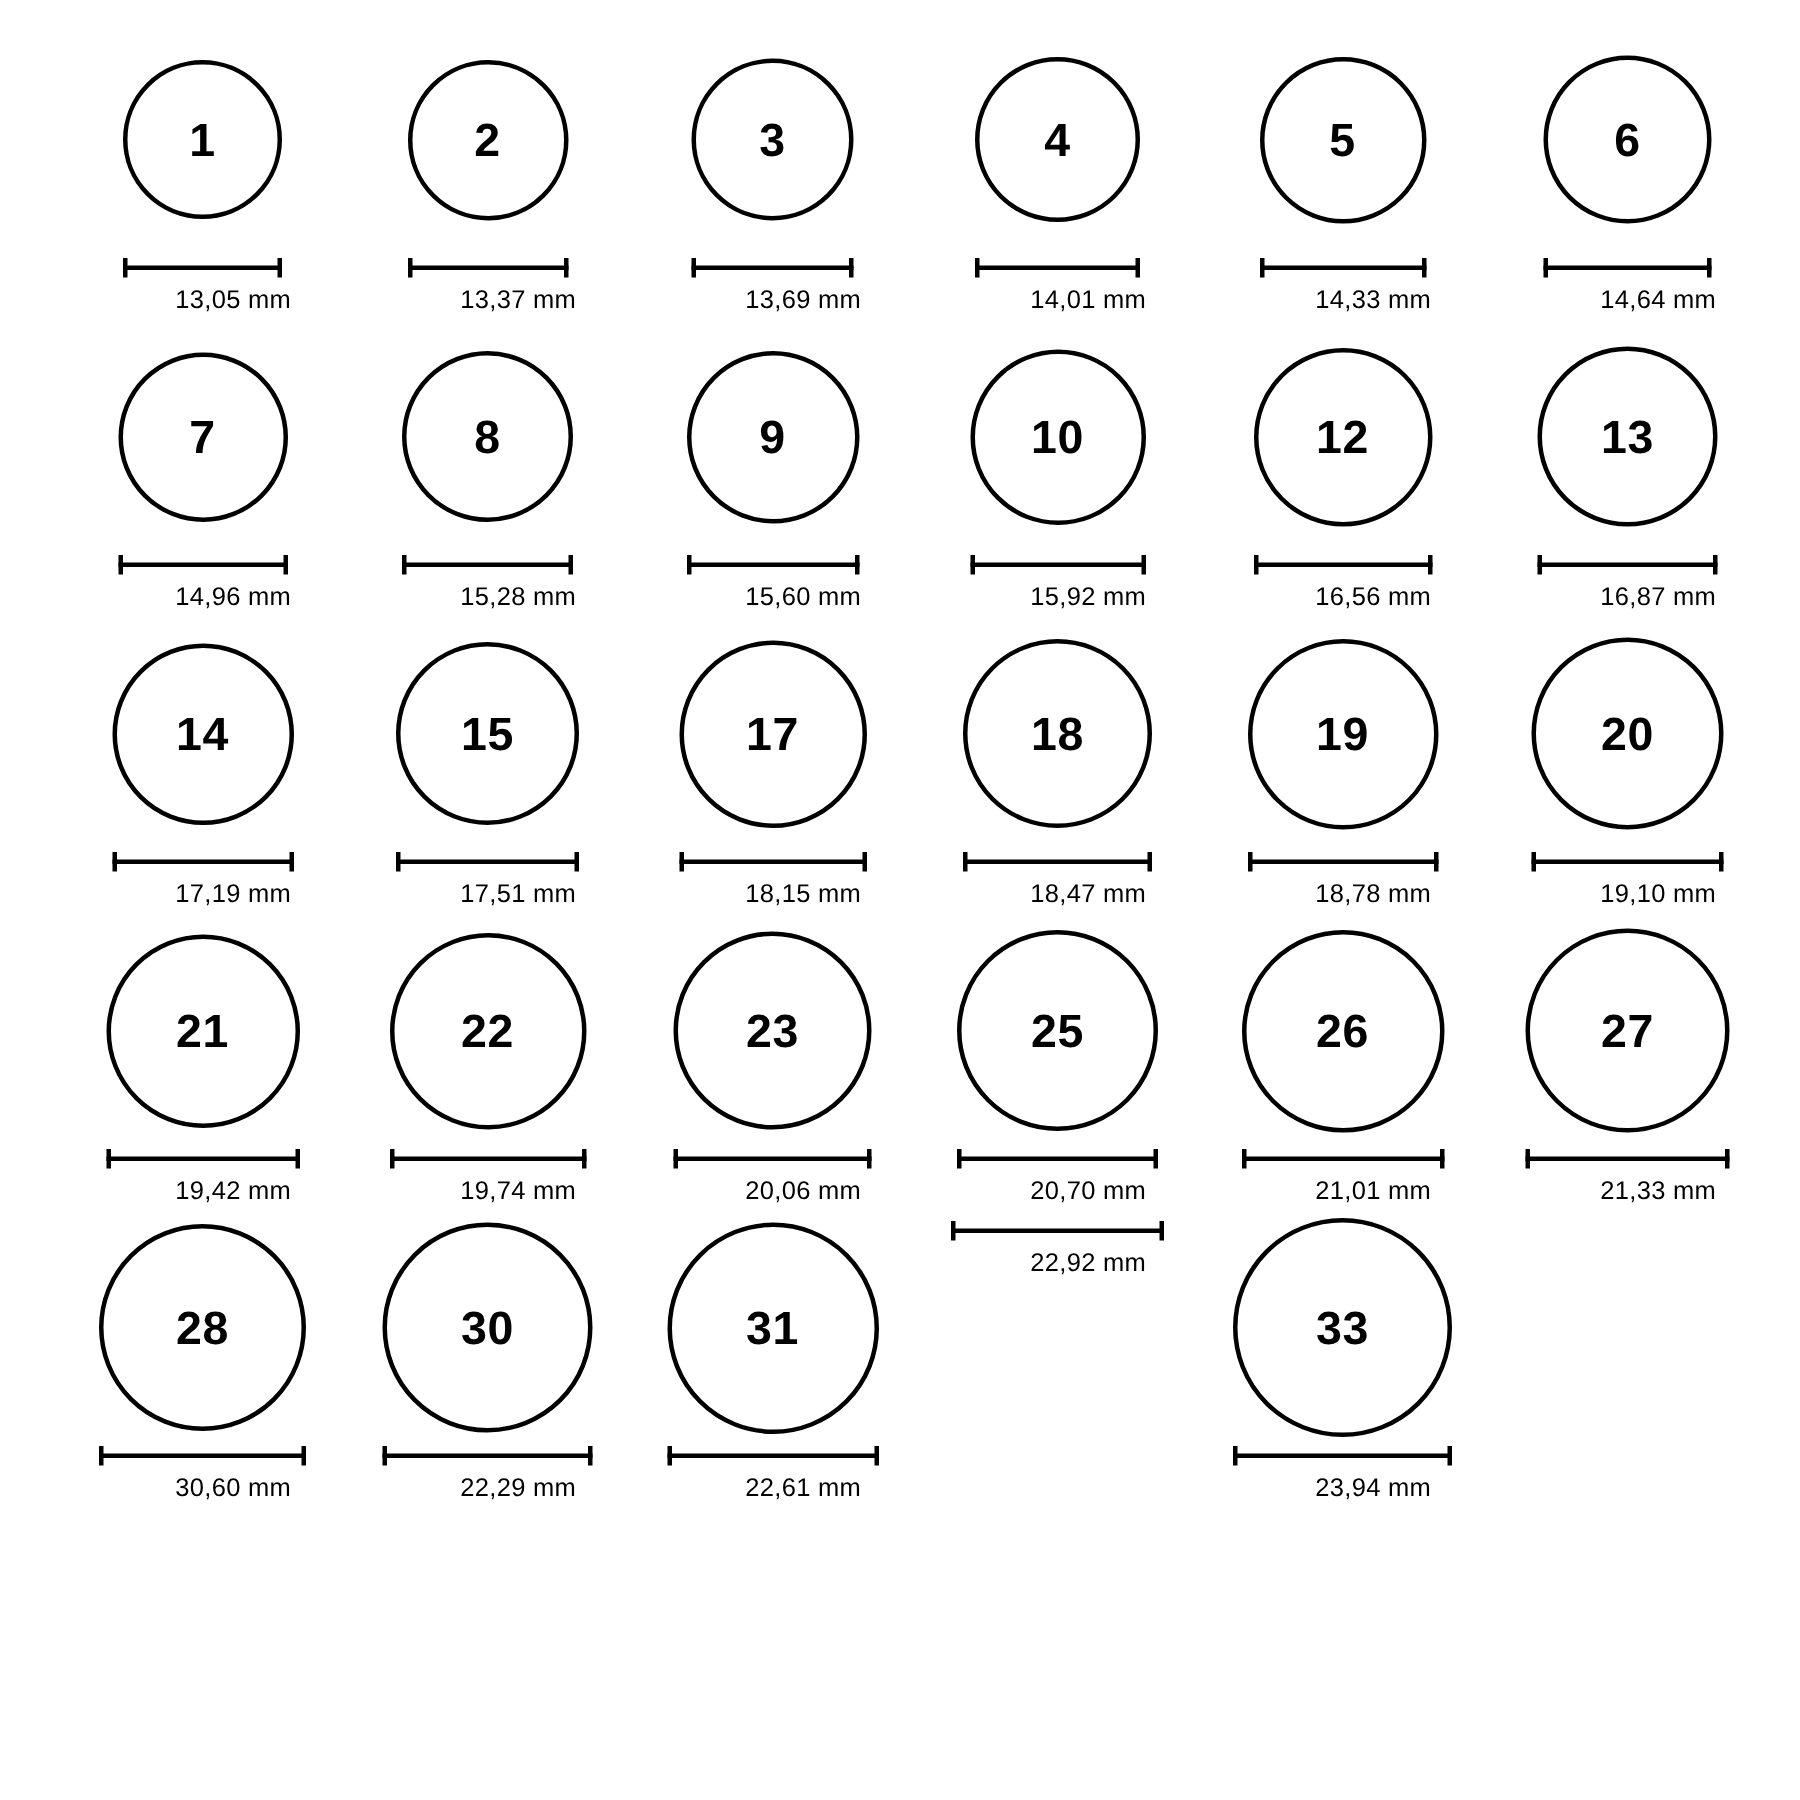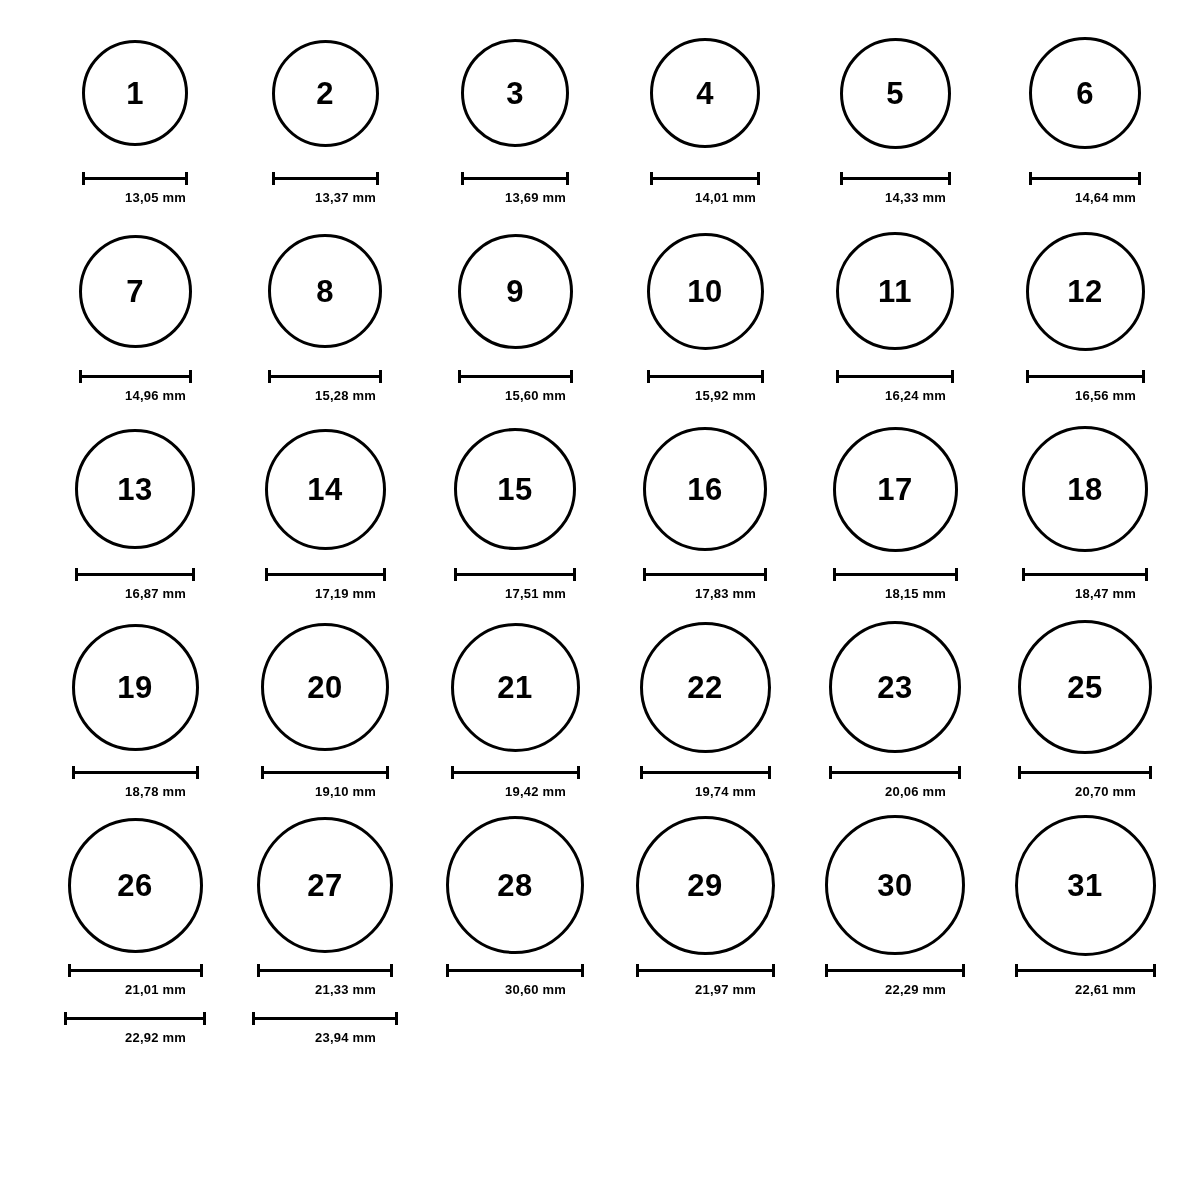--- a/index.html
+++ b/index.html
@@ -85,22 +85,22 @@
     top: 0;
     width: 3px;
     height: 13px;
     background: #000000;
   }
   .measure .cap.left { left: 0; }
   .measure .cap.right { right: 0; }
 
   .mm-label {
     margin-top: 6px;
-    font-size: 13px;
-    font-weight: bold;
+    font-size: 17px;
+    font-weight: normal;
     color: #000000;
     letter-spacing: 0.2px;
     white-space: nowrap;
     margin-left: 41px;
   }
 </style>
 </head>
 <body>
 
 <div id="chart">
@@ -230,33 +230,20 @@
         </div>
         <div class="measure" style="width: 117px;">
           <div class="bar"></div>
           <div class="cap left"></div>
           <div class="cap right"></div>
         </div>
         <div class="mm-label">15,92 mm</div>
       </div>
       <div class="cell">
         <div class="circle-wrap">
-          <div class="ring" style="width: 118px; height: 118px;">
-            <span class="ring-number">11</span>
-          </div>
-        </div>
-        <div class="measure" style="width: 118px;">
-          <div class="bar"></div>
-          <div class="cap left"></div>
-          <div class="cap right"></div>
-        </div>
-        <div class="mm-label">16,24 mm</div>
-      </div>
-      <div class="cell">
-        <div class="circle-wrap">
           <div class="ring" style="width: 119px; height: 119px;">
             <span class="ring-number">12</span>
           </div>
         </div>
         <div class="measure" style="width: 119px;">
           <div class="bar"></div>
           <div class="cap left"></div>
           <div class="cap right"></div>
         </div>
         <div class="mm-label">16,56 mm</div>
@@ -295,33 +282,20 @@
         </div>
         <div class="measure" style="width: 122px;">
           <div class="bar"></div>
           <div class="cap left"></div>
           <div class="cap right"></div>
         </div>
         <div class="mm-label">17,51 mm</div>
       </div>
       <div class="cell">
         <div class="circle-wrap">
-          <div class="ring" style="width: 124px; height: 124px;">
-            <span class="ring-number">16</span>
-          </div>
-        </div>
-        <div class="measure" style="width: 124px;">
-          <div class="bar"></div>
-          <div class="cap left"></div>
-          <div class="cap right"></div>
-        </div>
-        <div class="mm-label">17,83 mm</div>
-      </div>
-      <div class="cell">
-        <div class="circle-wrap">
           <div class="ring" style="width: 125px; height: 125px;">
             <span class="ring-number">17</span>
           </div>
         </div>
         <div class="measure" style="width: 125px;">
           <div class="bar"></div>
           <div class="cap left"></div>
           <div class="cap right"></div>
         </div>
         <div class="mm-label">18,15 mm</div>
@@ -451,33 +425,20 @@
         </div>
         <div class="measure" style="width: 138px;">
           <div class="bar"></div>
           <div class="cap left"></div>
           <div class="cap right"></div>
         </div>
         <div class="mm-label">30,60 mm</div>
       </div>
       <div class="cell">
         <div class="circle-wrap">
-          <div class="ring" style="width: 139px; height: 139px;">
-            <span class="ring-number">29</span>
-          </div>
-        </div>
-        <div class="measure" style="width: 139px;">
-          <div class="bar"></div>
-          <div class="cap left"></div>
-          <div class="cap right"></div>
-        </div>
-        <div class="mm-label">21,97 mm</div>
-      </div>
-      <div class="cell">
-        <div class="circle-wrap">
           <div class="ring" style="width: 140px; height: 140px;">
             <span class="ring-number">30</span>
           </div>
         </div>
         <div class="measure" style="width: 140px;">
           <div class="bar"></div>
           <div class="cap left"></div>
           <div class="cap right"></div>
         </div>
         <div class="mm-label">22,29 mm</div>
@@ -497,20 +458,25 @@
       </div>
       <div class="cell">
         <div class="measure" style="width: 142px;">
           <div class="bar"></div>
           <div class="cap left"></div>
           <div class="cap right"></div>
         </div>
         <div class="mm-label">22,92 mm</div>
       </div>
       <div class="cell">
+        <div class="circle-wrap">
+          <div class="ring" style="width: 146px; height: 146px;">
+            <span class="ring-number">33</span>
+          </div>
+        </div>
         <div class="measure" style="width: 146px;">
           <div class="bar"></div>
           <div class="cap left"></div>
           <div class="cap right"></div>
         </div>
         <div class="mm-label">23,94 mm</div>
       </div>
     </div>
 </div>
 

